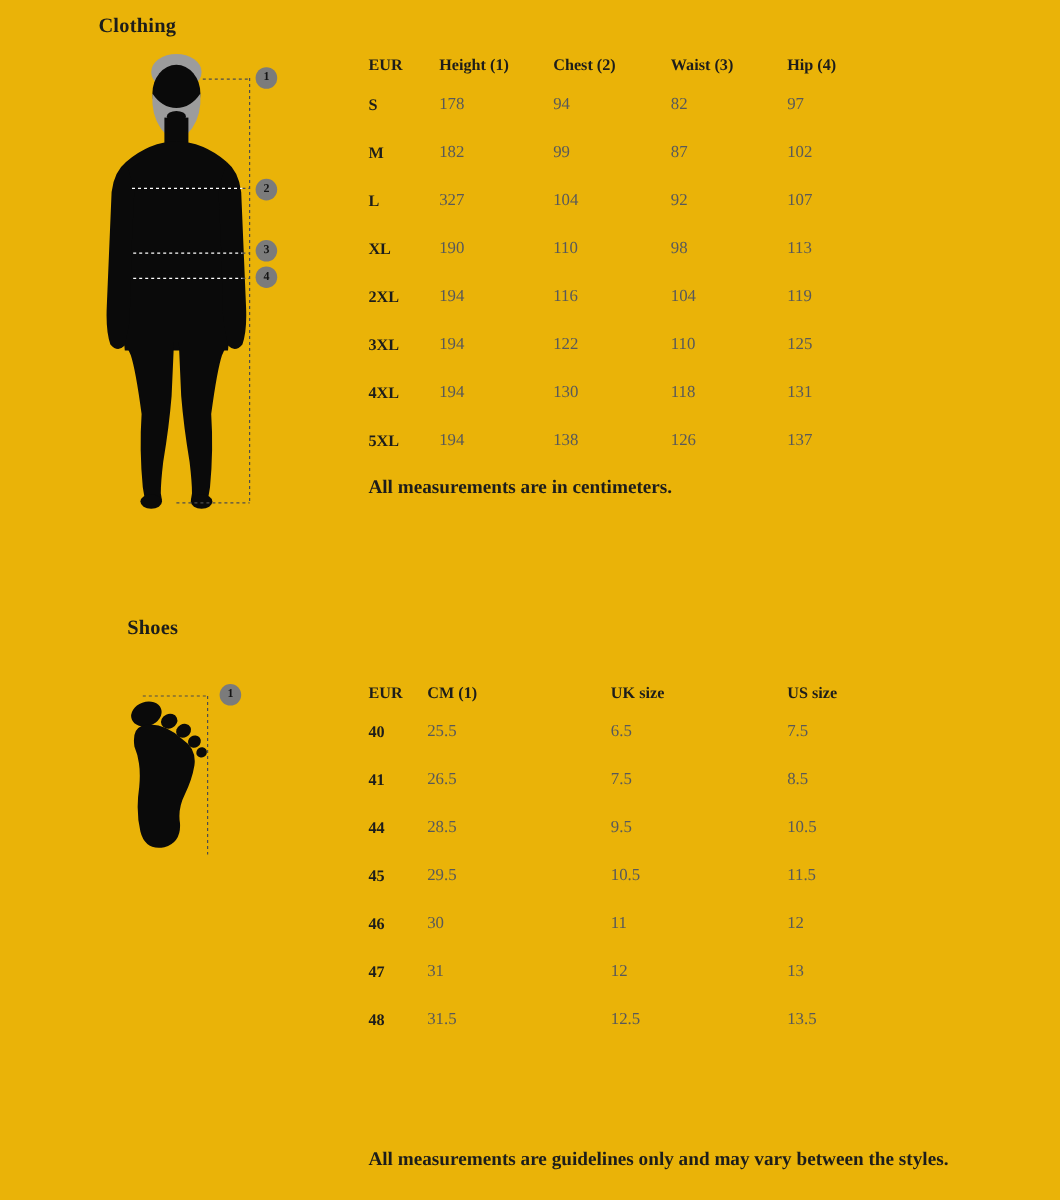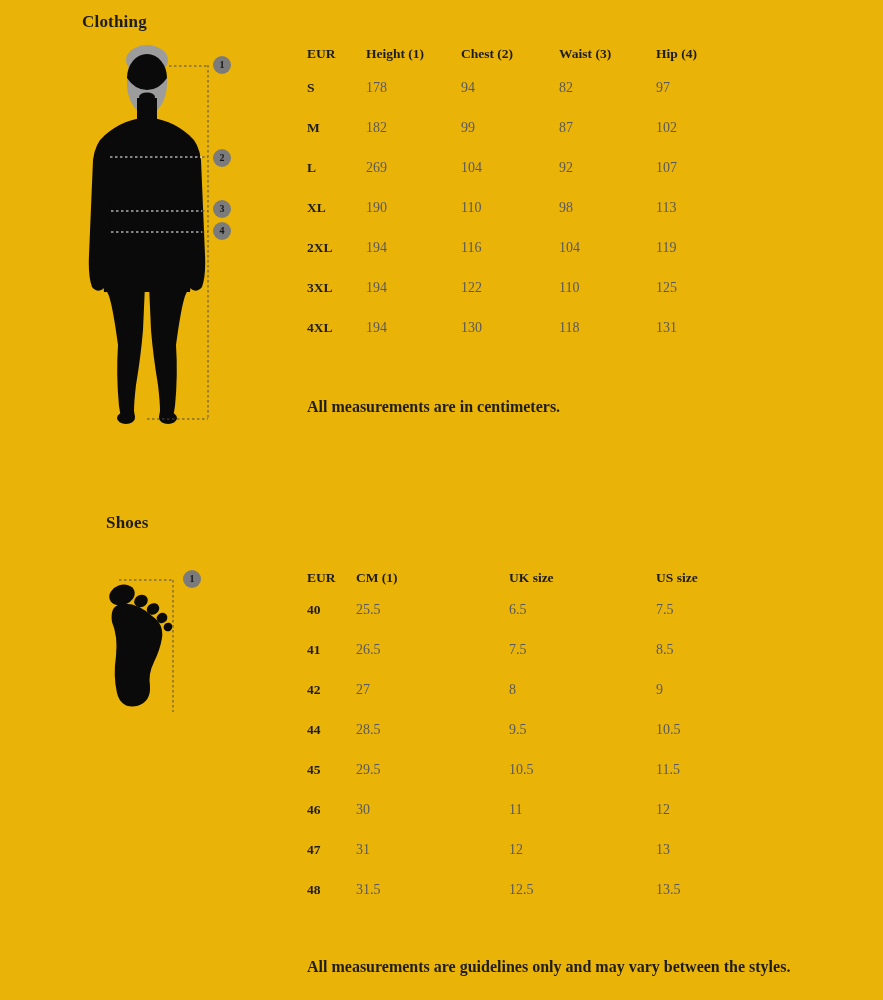--- a/index.html
+++ b/index.html
@@ -135,21 +135,21 @@
         </tr>
         <tr>
           <td>M</td>
           <td>182</td>
           <td>99</td>
           <td>87</td>
           <td>102</td>
         </tr>
         <tr>
           <td>L</td>
-          <td>269</td>
+          <td>327</td>
           <td>104</td>
           <td>92</td>
           <td>107</td>
         </tr>
         <tr>
           <td>XL</td>
           <td>190</td>
           <td>110</td>
           <td>98</td>
           <td>113</td>
@@ -167,20 +167,27 @@
           <td>122</td>
           <td>110</td>
           <td>125</td>
         </tr>
         <tr>
           <td>4XL</td>
           <td>194</td>
           <td>130</td>
           <td>118</td>
           <td>131</td>
+        </tr>
+        <tr>
+          <td>5XL</td>
+          <td>194</td>
+          <td>138</td>
+          <td>126</td>
+          <td>137</td>
         </tr>
       </tbody>
     </table>
 
   <p class="note" id="clothing-note">All measurements are in centimeters.</p>
 
   <h2 class="section-title" id="shoes-title">Shoes</h2>
 
   <div class="figure" id="foot-figure">
     <svg width="105" height="145" viewBox="0 0 105 145">
@@ -218,26 +225,20 @@
           <td>6.5</td>
           <td>7.5</td>
         </tr>
         <tr>
           <td>41</td>
           <td>26.5</td>
           <td>7.5</td>
           <td>8.5</td>
         </tr>
         <tr>
-          <td>42</td>
-          <td>27</td>
-          <td>8</td>
-          <td>9</td>
-        </tr>
-        <tr>
           <td>44</td>
           <td>28.5</td>
           <td>9.5</td>
           <td>10.5</td>
         </tr>
         <tr>
           <td>45</td>
           <td>29.5</td>
           <td>10.5</td>
           <td>11.5</td>

